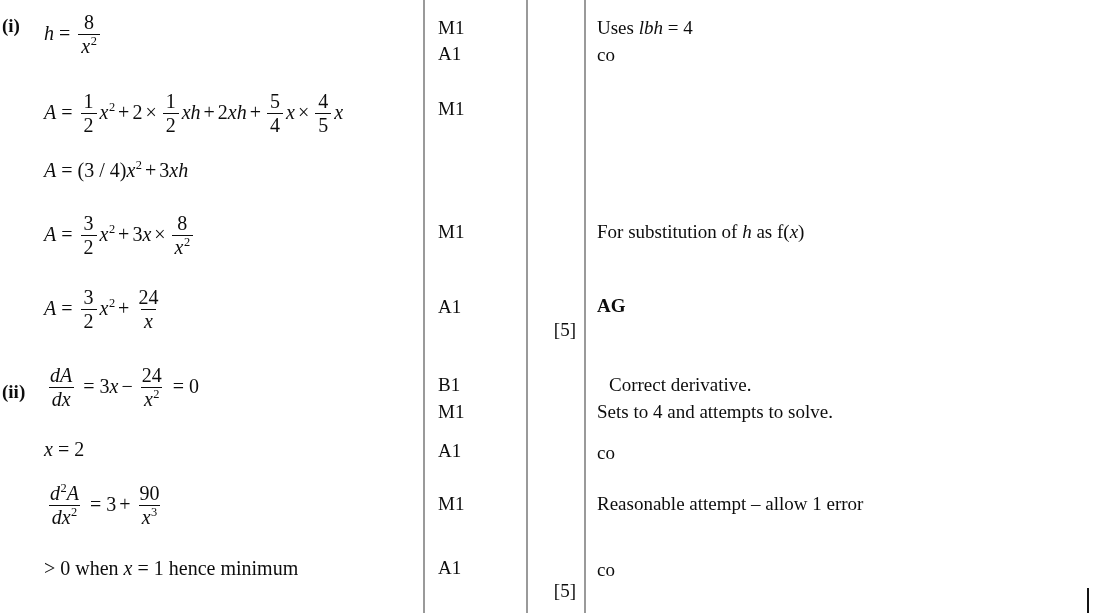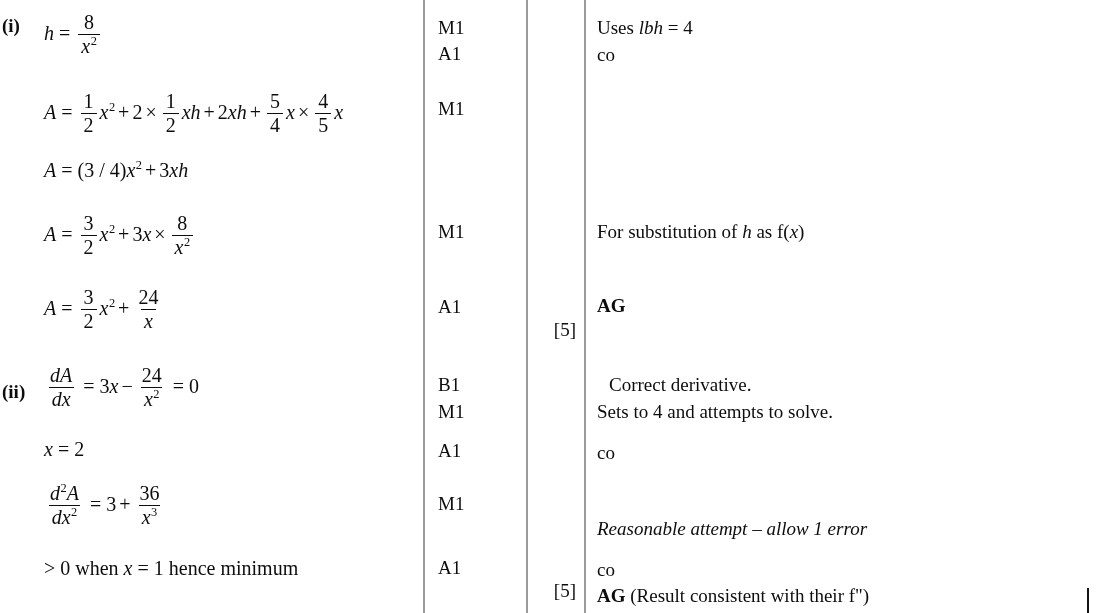--- a/index.html
+++ b/index.html
@@ -197,21 +197,21 @@
 
   <div class="abs mathline" style="left:44px; top:439px;">
     <i>x</i><span class="eq">=</span><span>2</span>
   </div>
 
   <div class="abs mathline" style="left:44px; top:484px;">
     <span class="frac">
         <span class="num"><i>d</i><sup class="exp">2</sup><i>A</i></span>
         <span class="den"><i>dx</i><sup class="exp">2</sup></span>
       </span><span class="eq">=</span><span>3</span><span class="op">+</span><span class="frac">
-        <span class="num">36</span>
+        <span class="num">90</span>
         <span class="den"><i>x</i><sup class="exp">3</sup></span>
       </span>
   </div>
 
   <div class="abs mathline" style="left:44px; top:558px;">
     <span>&gt; 0 when </span><i>x</i><span> = 1 hence minimum</span>
   </div>
 
 </div>
 
@@ -245,20 +245,17 @@
 
   <div class="abs comment" style="left:11px; top:222px;text-align:right;">
     <span>For substitution of </span><i>h</i><span> as f(</span><i>x</i><span>)</span>
   </div>
 
   <div class="abs comment b" style="left:11px; top:296px;">AG</div>
 
   <div class="abs comment" style="left:11px; top:375px;margin-left:12px;">Correct derivative.</div>
   <div class="abs comment" style="left:11px; top:402px;">Sets to 4 and attempts to solve.</div>
   <div class="abs comment" style="left:11px; top:443px;">co</div>
-  <div class="abs comment" style="left:11px; top:519px;font-style:italic;">Reasonable attempt – allow 1 error</div>
+  <div class="abs comment" style="left:11px; top:494px;">Reasonable attempt – allow 1 error</div>
   <div class="abs comment" style="left:11px; top:560px;">co</div>
 
-  <div class="abs comment" style="left:11px; top:586px;">
-    <span class="b">AG</span><span> (Result consistent with their f")</span>
-  </div>
 
 </div>
 
 </body></html>

